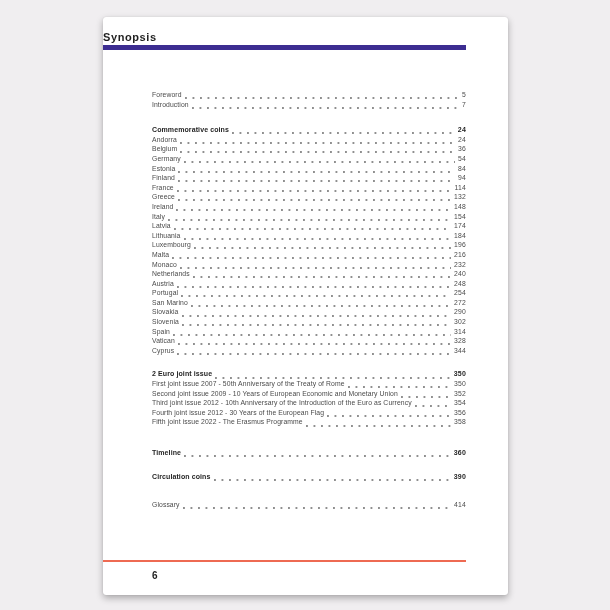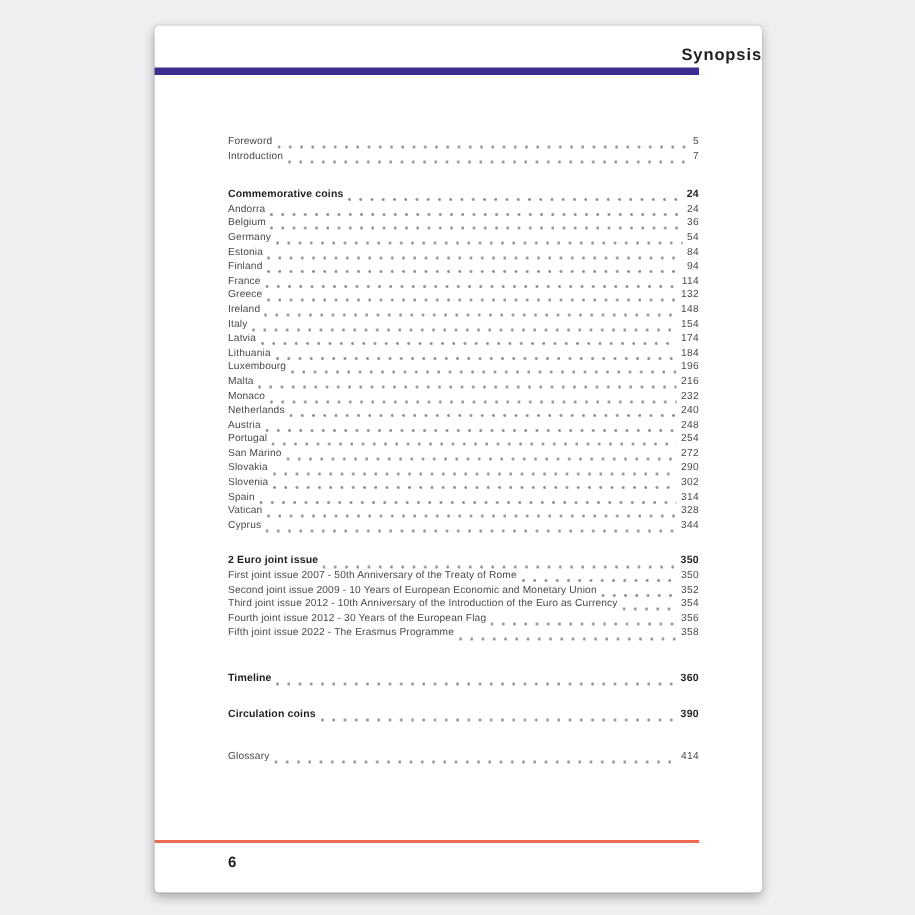--- a/index.html
+++ b/index.html
@@ -9,21 +9,21 @@
   *{margin:0;padding:0;box-sizing:border-box;}
   html,body{width:610px;height:610px;overflow:hidden;}
   body{background:var(--background);font-family:"Liberation Sans",sans-serif;}
   .canvas{position:relative;width:610px;height:610px;}
   .page{
     position:absolute;left:103px;top:17px;width:405px;height:578px;
     background:var(--paper);border-radius:3px;
     box-shadow:0 3px 7px rgba(0,0,0,.30), 0 0 1px rgba(0,0,0,.18);
   }
   .page-title{
-    position:absolute;top:14px;left:0;width:100%;text-align:right;
+    position:absolute;top:14px;left:0;width:100%;text-align:left;
     font-size:11px;font-weight:bold;letter-spacing:.6px;color:var(--bold-text);
   }
   .title-bar{
     position:absolute;top:28px;left:0;width:363px;height:5px;
     background:var(--header-bar);
   }
   .toc{position:absolute;left:49px;top:74px;width:314px;}
   .row{display:flex;align-items:baseline;height:9.6px;white-space:nowrap;}
   .row .label{font-size:6.8px;color:var(--text);letter-spacing:.1px;}
   .row .pagenum{font-size:6.8px;color:var(--text);letter-spacing:.2px;text-align:right;}

